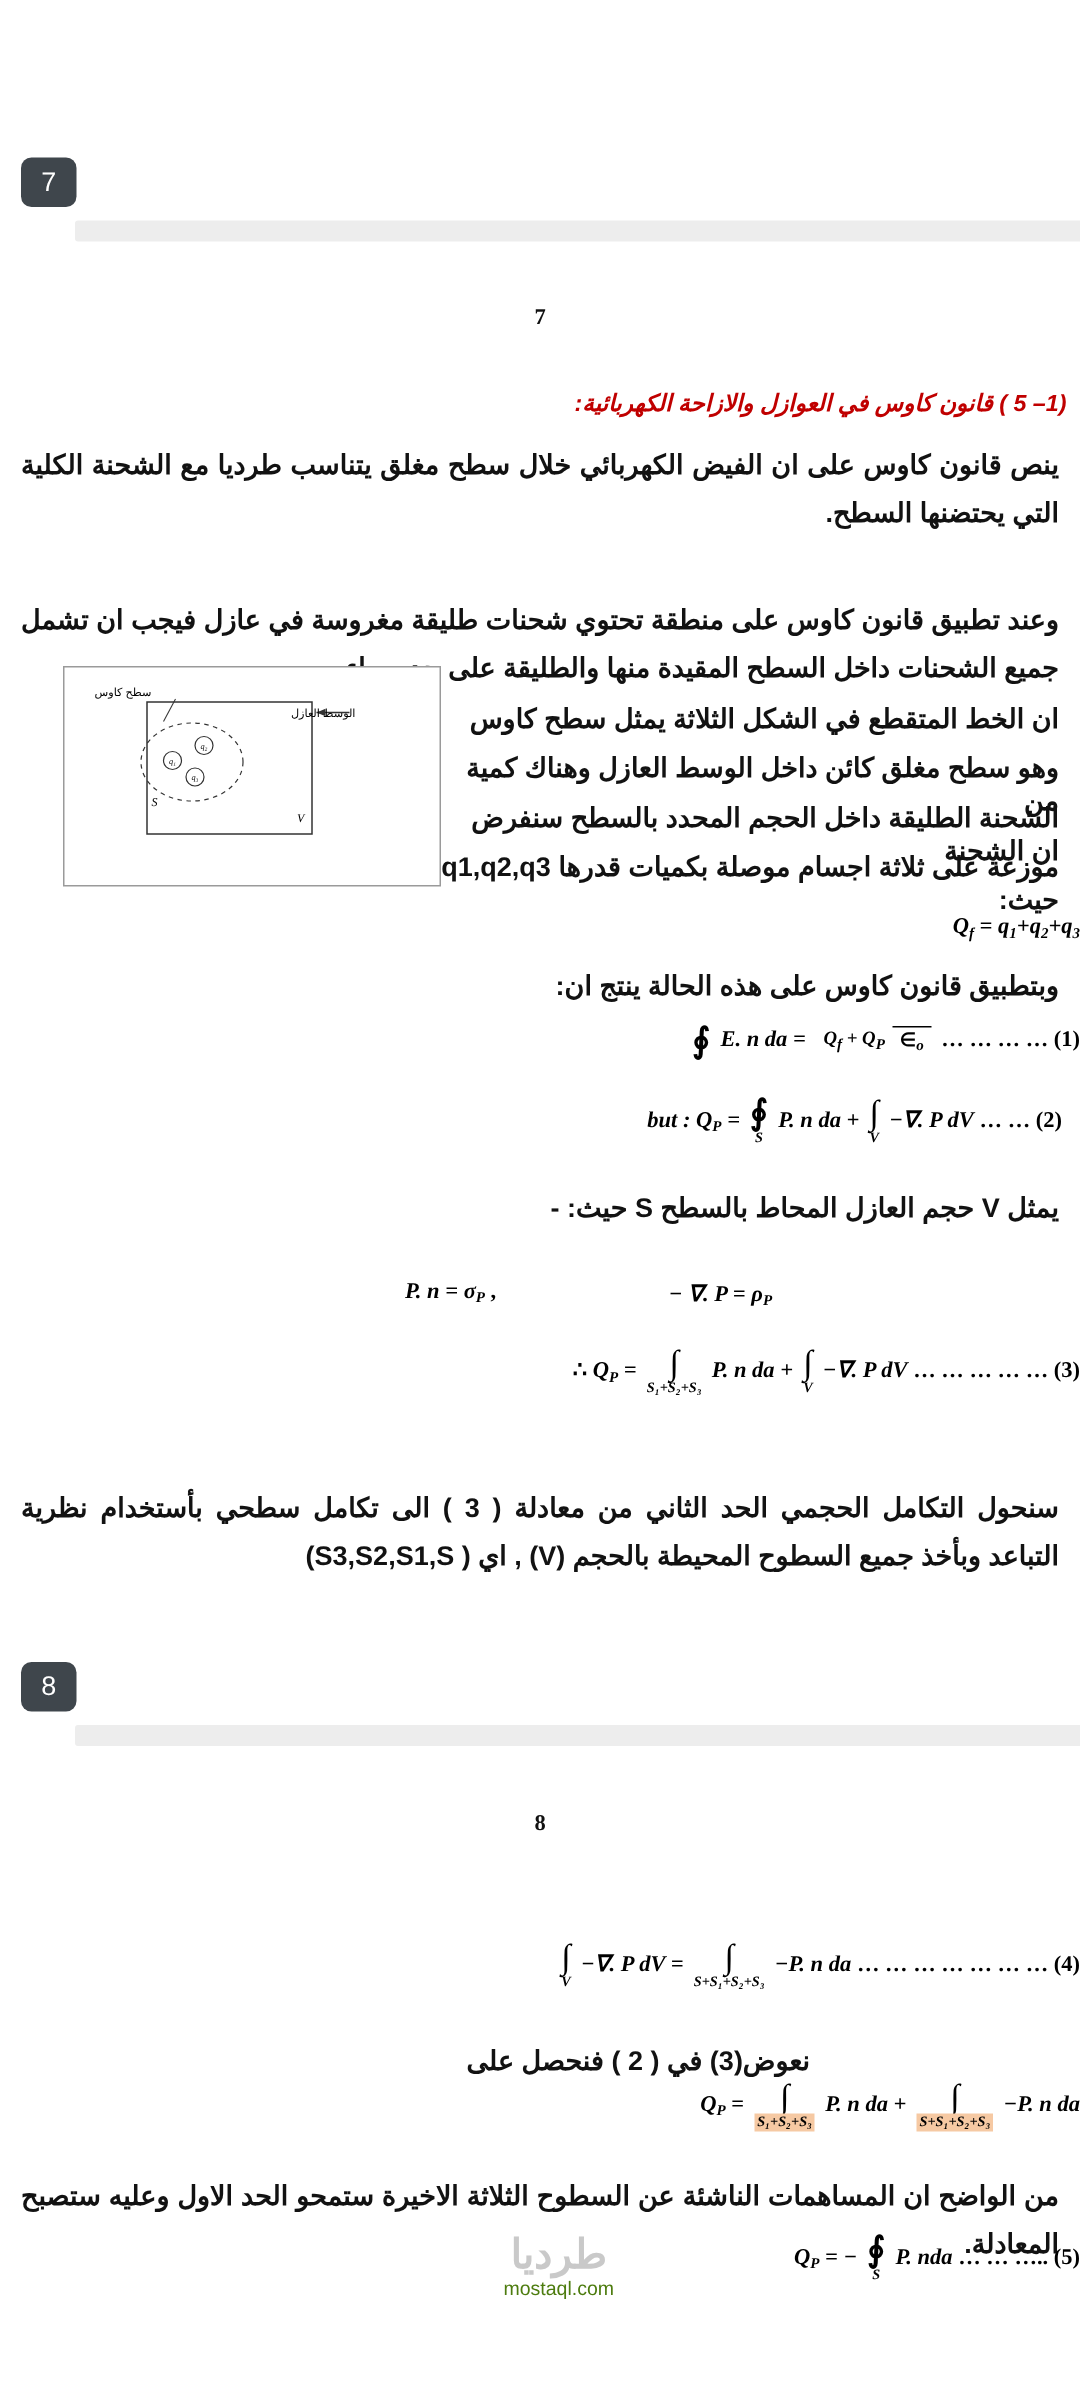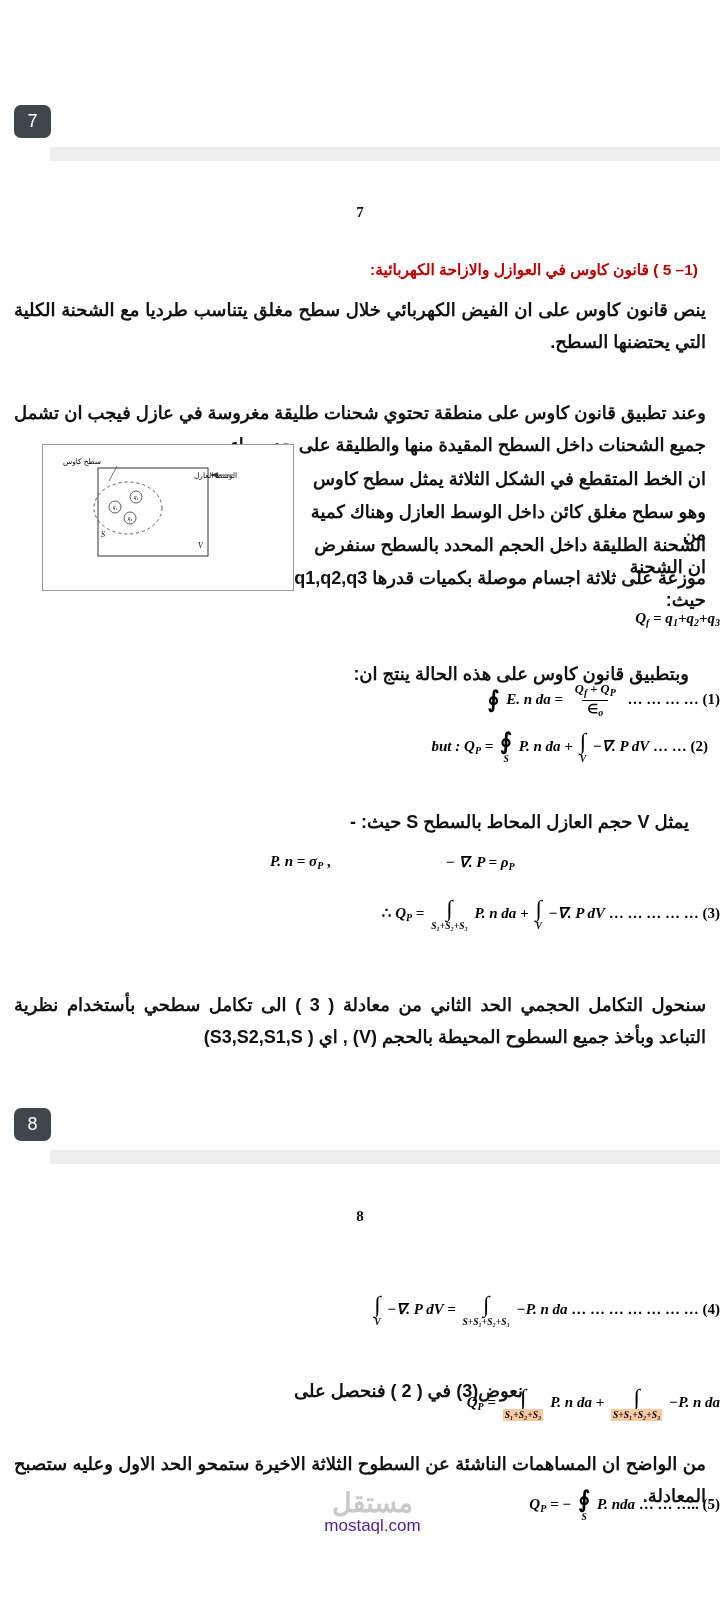--- a/index.html
+++ b/index.html
@@ -24,57 +24,57 @@
   .pagenum{
     position:absolute;left:0;right:0;text-align:center;
     font-family:"Liberation Serif",serif;font-size:15px;font-weight:600;
   }
   .ar{
     direction:rtl;unicode-bidi:plaintext;
     text-align:right;
     font-size:18px;font-weight:700;line-height:32px;color:#121212;
   }
   .para{position:absolute;left:14px;right:14px;margin:0;text-align:justify;}
-  .line{position:absolute;margin:17px;}
+  .line{position:absolute;margin:0;}
   .heading{
-    position:absolute;right:22px;left:100px;margin:0;
-    color:#c00000;font-size:15.5px;font-weight:700;
+    position:absolute;right:9px;left:100px;margin:0;
+    color:#c00000;font-size:15.5px;font-weight:700;font-style:italic;
   }
   .sideline{position:absolute;right:14px;left:300px;margin:0;line-height:22px;}
   
   .math{
     font-family:"Liberation Serif",serif;
     font-size:15px;font-weight:700;color:#000;
     white-space:nowrap;
   }
   .eq{position:absolute;text-align:right;}
   .mit{font-style:italic;}
   .mrm{font-style:normal;}
   .msub{font-style:italic;font-size:10px;vertical-align:-3px;}
   .bigop{display:inline-flex;flex-direction:column;align-items:center;vertical-align:middle;margin:0 3px;}
   .opsym{font-style:normal;font-size:23px;line-height:1.05;}
   .under{font-style:italic;font-size:9.5px;line-height:1.3;margin-top:-1px;}
   .hl{background:#f6c9a3;padding:0 2px;}
-  .frac{display:inline-flex;flex-direction:column;align-items:center;vertical-align:middle;margin:0 3px;font-size:12.5px;}
+  .frac{display:inline-flex;flex-direction:row;align-items:center;vertical-align:middle;margin:0 3px;font-size:12.5px;}
   .num{padding:0 5px;line-height:1.25;}
   .den{border-top:1px solid #000;padding:0 5px;line-height:1.3;}
   .sigma-row{position:absolute;left:270px;right:0;display:flex;gap:115px;}
   
   .figure{
     position:absolute;left:42px;top:444px;width:252px;height:147px;
     border:1px solid #9a9a9a;background:#fff;box-sizing:border-box;
   }
   .figure svg{display:block;}
   .fig-tiny{font-size:5.5px;font-family:"Liberation Serif",serif;font-style:italic;}
   .fig-small{font-size:8px;font-family:"Liberation Serif",serif;font-style:italic;}
   .fig-ar{font-size:7.5px;font-family:"Liberation Sans",sans-serif;}
   
   .watermark{position:absolute;left:300px;top:1488px;width:145px;text-align:center;z-index:0;}
   .wm-name{font-size:27px;font-weight:700;color:#c9c9c9;line-height:30px;}
-  .wm-url{font-size:17px;color:#4c1d95;line-height:16px;}
+  .wm-url{font-size:13px;color:#4d7c0f;line-height:16px;}
 </style>
 </head>
 <body>
 
 <div class="badge" style="top:105px">7</div>
 <div class="band" style="top:147px"></div>
 
 <div class="pagenum" style="top:204px">7</div>
 
 <h2 class="heading ar" style="top:254px">(1– 5 ) قانون كاوس في العوازل والازاحة الكهربائية:</h2>
@@ -168,15 +168,15 @@
     </span><span class="mit">   −P. n da</span></div>
 
 <p class="para ar" style="top:1448px">من الواضح ان المساهمات الناشئة عن السطوح الثلاثة الاخيرة ستمحو الحد الاول وعليه ستصبح المعادلة.</p>
 
 <div class="eq math" style="top:1488px;left:308px;right:0"><span class="mit">Q</span><span class="msub">P</span><span class="mit"> = − </span><span class="bigop">
       <span class="opsym">∮</span>
       <span class="under">S</span>
     </span><span class="mit"> P. nda</span><span class="mrm"> … … ….. (5)</span></div>
 
 <div class="watermark">
-  <div class="wm-name">مستقل</div>
+  <div class="wm-name">طرديا</div>
   <div class="wm-url">mostaql.com</div>
 </div>
 
 </body></html>

